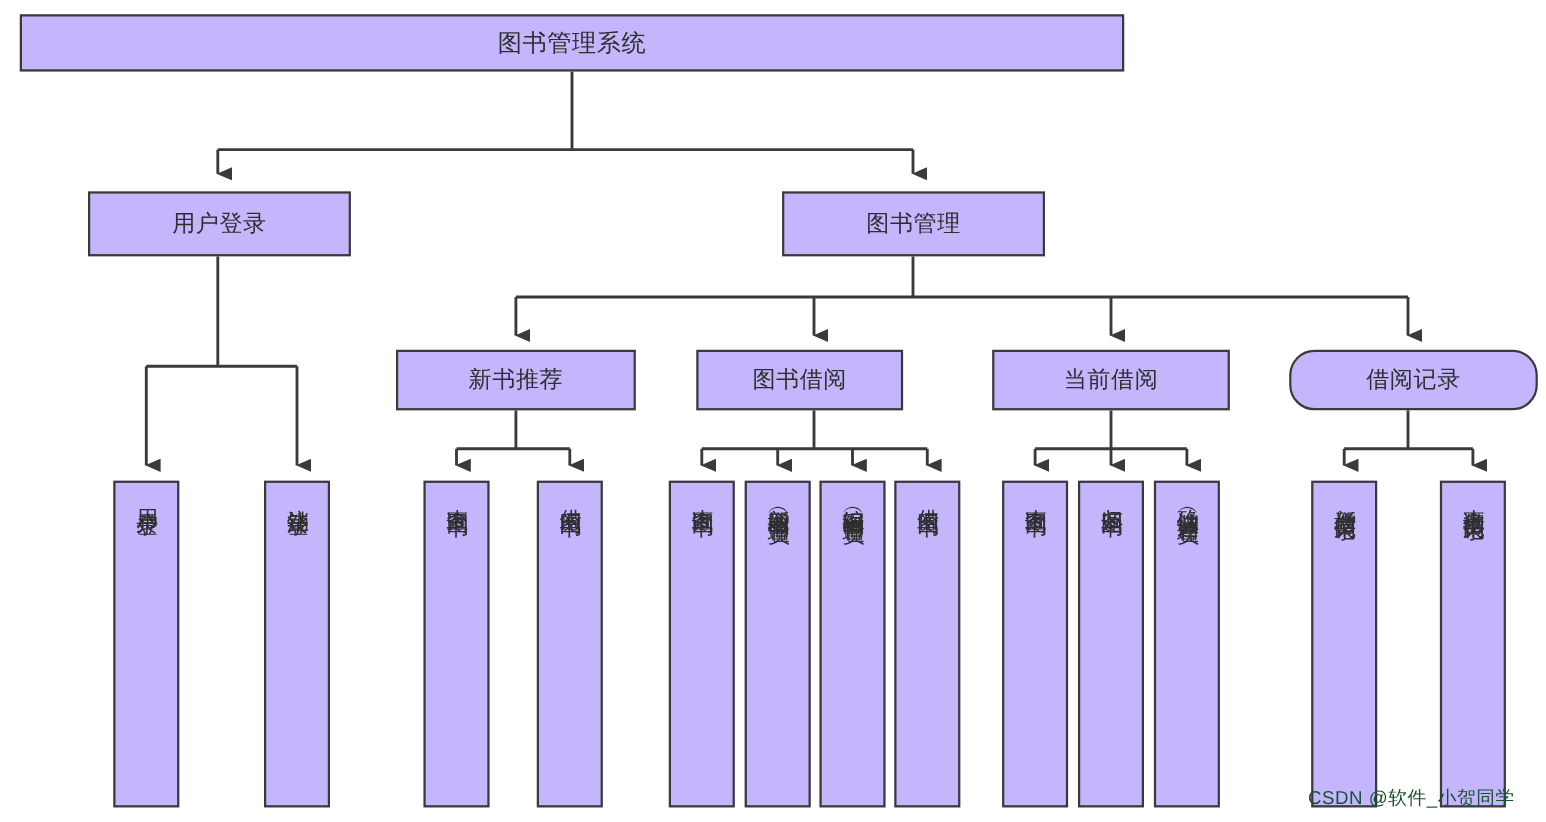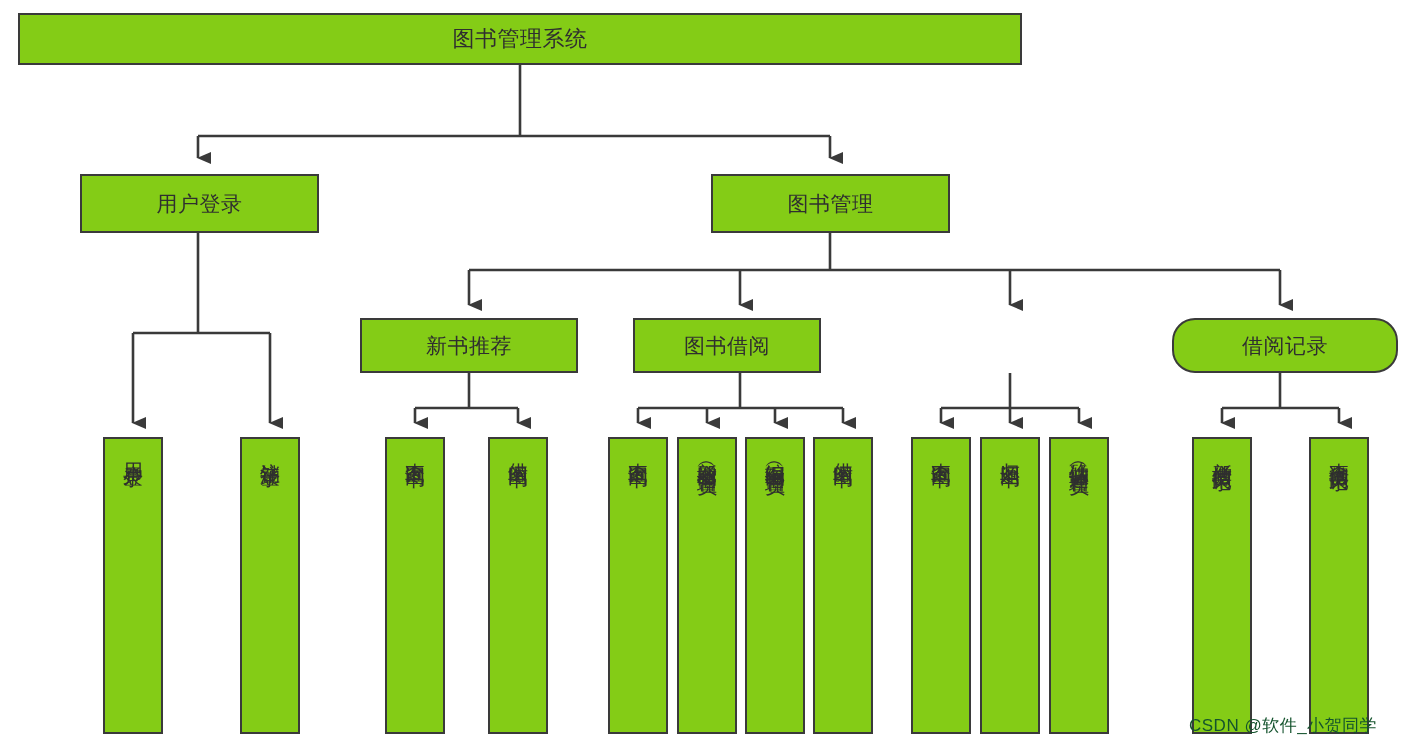--- a/index.html
+++ b/index.html
@@ -21,21 +21,21 @@
   #wires {
     position: absolute;
     left: 0;
     top: 0;
     width: 1405px;
     height: 747px;
   }
   .node {
     position: absolute;
     box-sizing: border-box;
-    background: #84cc16;
+    background: #c4b5fd;
     border: 2.5px solid #3a3a3a;
     display: flex;
     align-items: center;
     justify-content: center;
     z-index: 3;
   }
   .node-label {
     font-size: 21px;
     line-height: 1.12;
     color: #2f2f2f;
@@ -136,20 +136,23 @@
   <div class="node level2" style="left:360px; top:318px; width:218px; height:55px;">
     <span class="node-label">新书推荐</span>
   </div>
 
   <div class="node level2" style="left:711px; top:174px; width:239px; height:59px;">
     <span class="node-label">图书管理</span>
   </div>
   <div class="node level2" style="left:633px; top:318px; width:188px; height:55px;">
     <span class="node-label">图书借阅</span>
   </div>
+  <div class="node level2" style="left:902px; top:318px; width:216px; height:55px;">
+    <span class="node-label">当前借阅</span>
+  </div>
   <div class="node level2" style="left:1172px; top:318px; width:226px; height:55px;border-radius:23px;">
     <span class="node-label">借阅记录</span>
   </div>
 
   <div class="node leaf" style="left:103px; top:437px; width:60px; height:297px;">
     <span class="node-label">用户登录</span>
   </div>
   <div class="node leaf" style="left:240px; top:437px; width:60px; height:297px;">
     <span class="node-label">注销登录</span>
   </div>

